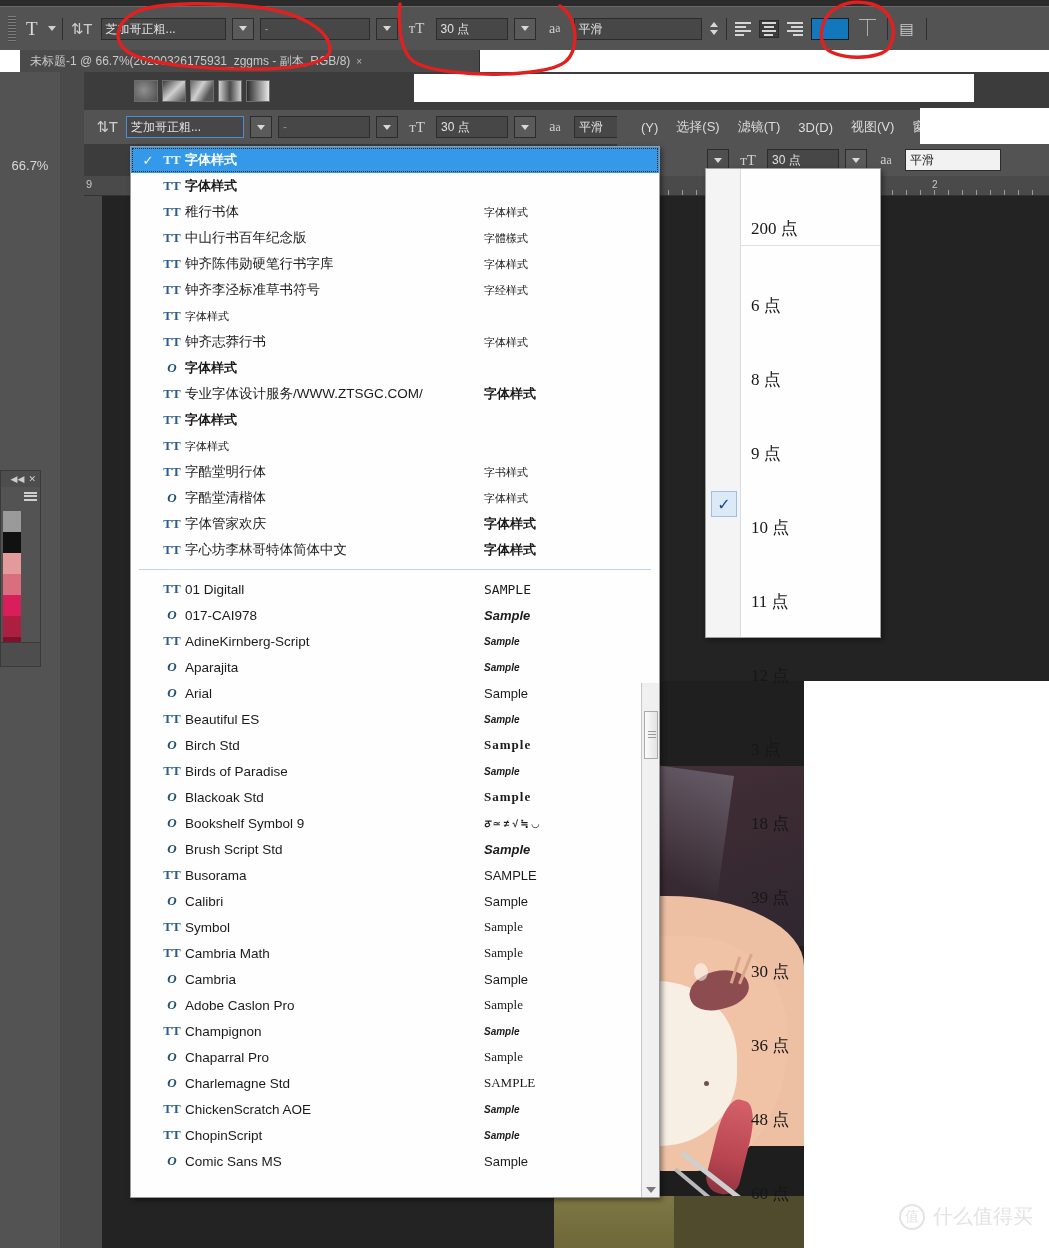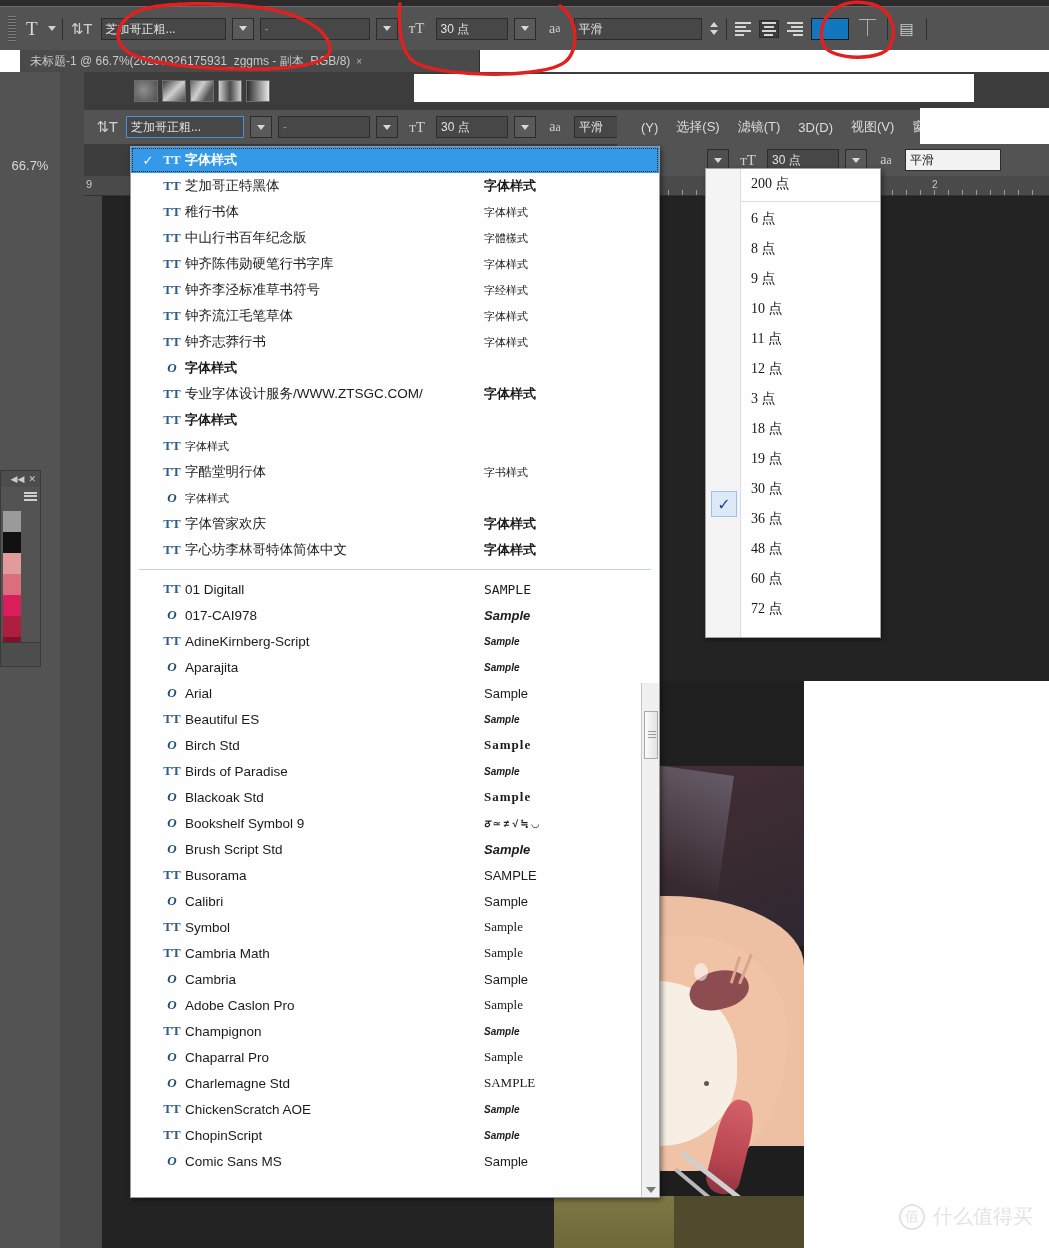--- a/index.html
+++ b/index.html
@@ -174,21 +174,21 @@
 
   
   #sizemenu { position:absolute; left:705px; top:168px; width:176px; height:470px;
               background:#f4f4f4; border:1px solid #a0a0a0;
               box-shadow:2px 2px 5px rgba(0,0,0,.4); }
   #sizemenu .gutter { position:absolute; left:0; top:0; width:34px; height:100%;
                       background:#f4f4f4; }
   #sizemenu .list { position:absolute; left:34px; top:0; right:0; bottom:0;
                     background:#fefefe; border-left:1px solid #dcdcdc; }
   .sz-row { height:30px; display:flex; align-items:center; padding-left:10px;
-            font-size:14px; color:#171717; font-family:"Liberation Serif",serif; }
+            font-size:17px; color:#171717; font-family:"Liberation Serif",serif;margin-top:44px; }
   .sz-div { height:1px; background:#dedede; margin:2px 0; }
   #sz-check { position:absolute; left:5px; top:322px; width:26px; height:26px;
               background:#dce9f7; border:1px solid #9dc0e0;
               display:flex; align-items:center; justify-content:center;
               color:#16488e; font-size:16px; }
 
   
   svg.ann { position:absolute; left:0; top:0; width:1049px; height:1248px;
             pointer-events:none; }
   svg.ann path, svg.ann ellipse { fill:none; stroke:#e32020; stroke-width:3.4;
@@ -418,21 +418,20 @@
   <div id="fontmenu">
     <div id="fmCjk">
         <div class="fm-row sel">
           <span class="fm-check">✓</span>
           <span class="fm-ico">TT</span>
           <span class="fm-sample sample-cjk">字体样式</span>
         </div>
         <div class="fm-row">
           <span class="fm-check"></span>
           <span class="fm-ico">TT</span>
-          <span class="fm-name">芝加哥正特黑体</span>
           <span class="fm-sample sample-cjk">字体样式</span>
         </div>
         <div class="fm-row">
           <span class="fm-check"></span>
           <span class="fm-ico">TT</span>
           <span class="fm-name">稚行书体</span>
           <span class="fm-sample sample-cjk-l">字体样式</span>
         </div>
         <div class="fm-row">
           <span class="fm-check"></span>
@@ -448,21 +447,20 @@
         </div>
         <div class="fm-row">
           <span class="fm-check"></span>
           <span class="fm-ico">TT</span>
           <span class="fm-name">钟齐李泾标准草书符号</span>
           <span class="fm-sample sample-cjk-l">字经样式</span>
         </div>
         <div class="fm-row">
           <span class="fm-check"></span>
           <span class="fm-ico">TT</span>
-          <span class="fm-name">钟齐流江毛笔草体</span>
           <span class="fm-sample sample-cjk-l">字体样式</span>
         </div>
         <div class="fm-row">
           <span class="fm-check"></span>
           <span class="fm-ico">TT</span>
           <span class="fm-name">钟齐志莽行书</span>
           <span class="fm-sample sample-cjk-l">字体样式</span>
         </div>
         <div class="fm-row">
           <span class="fm-check"></span>
@@ -487,20 +485,21 @@
         </div>
         <div class="fm-row">
           <span class="fm-check"></span>
           <span class="fm-ico">TT</span>
           <span class="fm-name">字酷堂明行体</span>
           <span class="fm-sample sample-cjk-l">字书样式</span>
         </div>
         <div class="fm-row">
           <span class="fm-check"></span>
           <span class="fm-ico otf">O</span>
+          <span class="fm-name">字酷堂清楷体</span>
           <span class="fm-sample sample-cjk-l">字体样式</span>
         </div>
         <div class="fm-row">
           <span class="fm-check"></span>
           <span class="fm-ico">TT</span>
           <span class="fm-name">字体管家欢庆</span>
           <span class="fm-sample sample-cjk">字体样式</span>
         </div>
         <div class="fm-row">
           <span class="fm-check"></span>
@@ -664,21 +663,21 @@
         <div class="sz-row">200 点</div>
         <div class="sz-div"></div>
         <div class="sz-row">6 点</div>
         <div class="sz-row">8 点</div>
         <div class="sz-row">9 点</div>
         <div class="sz-row">10 点</div>
         <div class="sz-row">11 点</div>
         <div class="sz-row">12 点</div>
         <div class="sz-row">3 点</div>
         <div class="sz-row">18 点</div>
-        <div class="sz-row">19 点</div>
+        <div class="sz-row">39 点</div>
         <div class="sz-row">30 点</div>
         <div class="sz-row">36 点</div>
         <div class="sz-row">48 点</div>
         <div class="sz-row">60 点</div>
         <div class="sz-row">72 点</div>
       </div>
     <div id="sz-check">✓</div>
   </div>
 
   <svg class="ann" viewBox="0 0 1049 1248">

